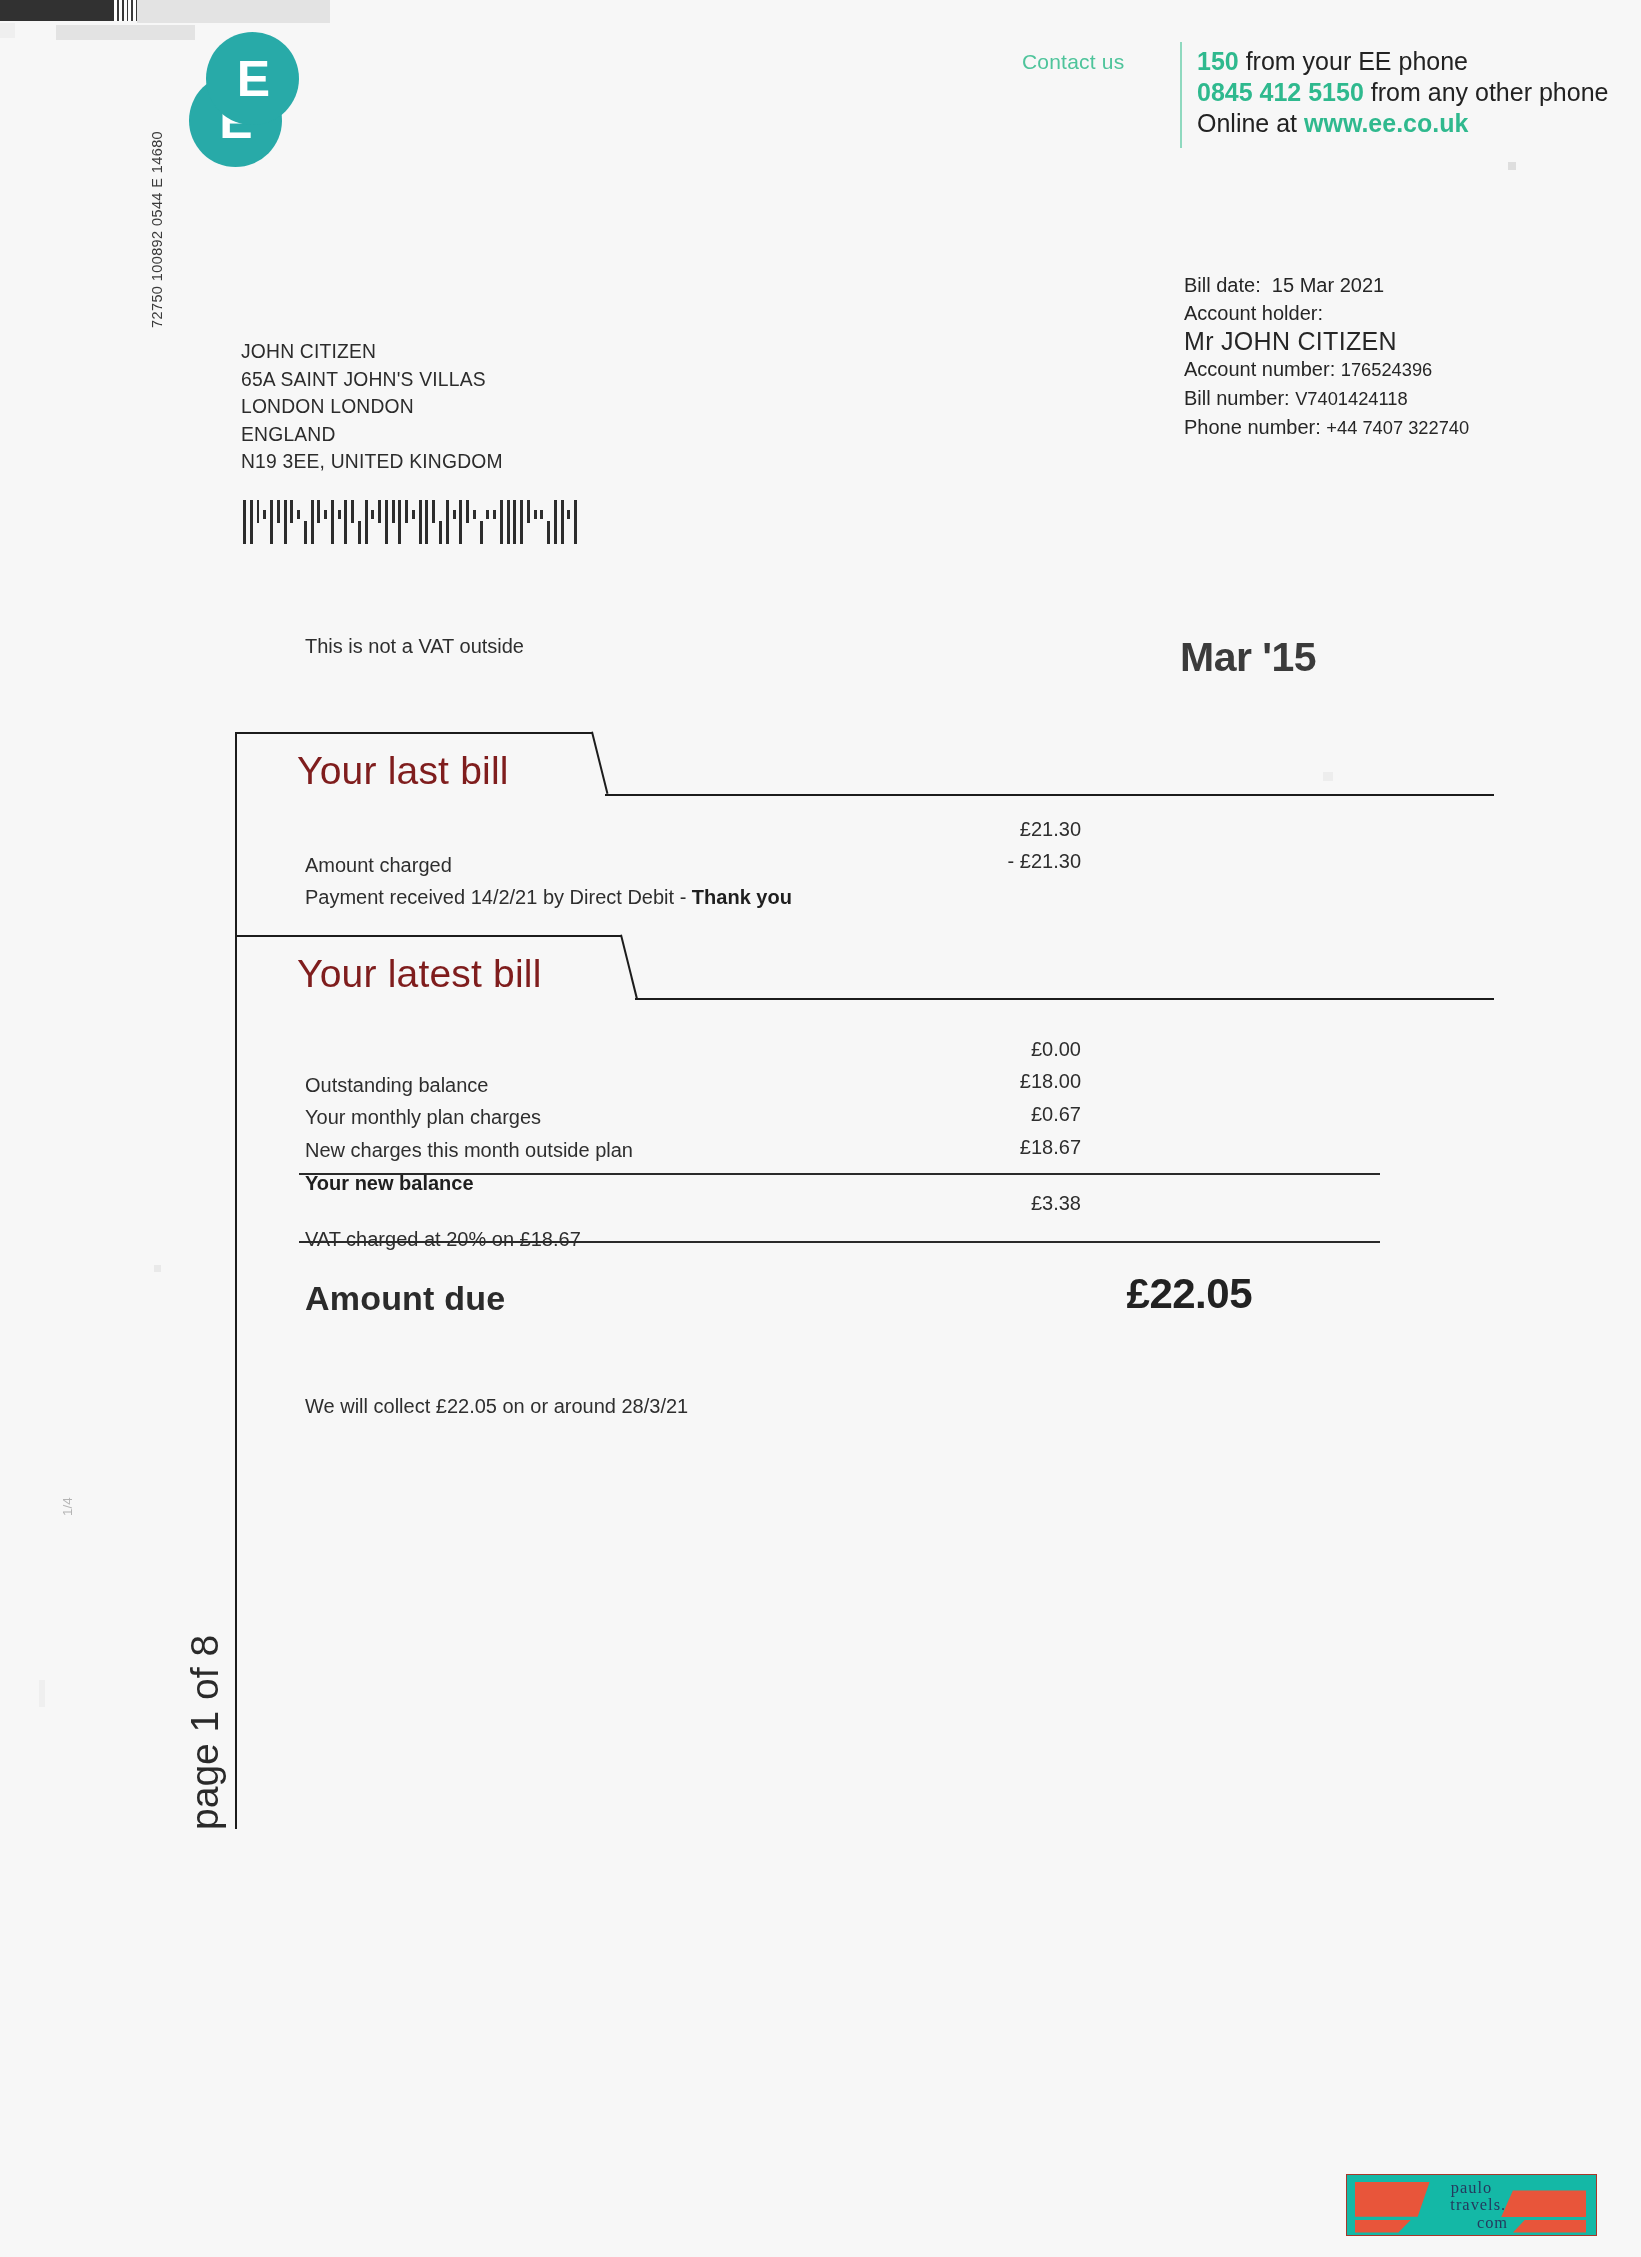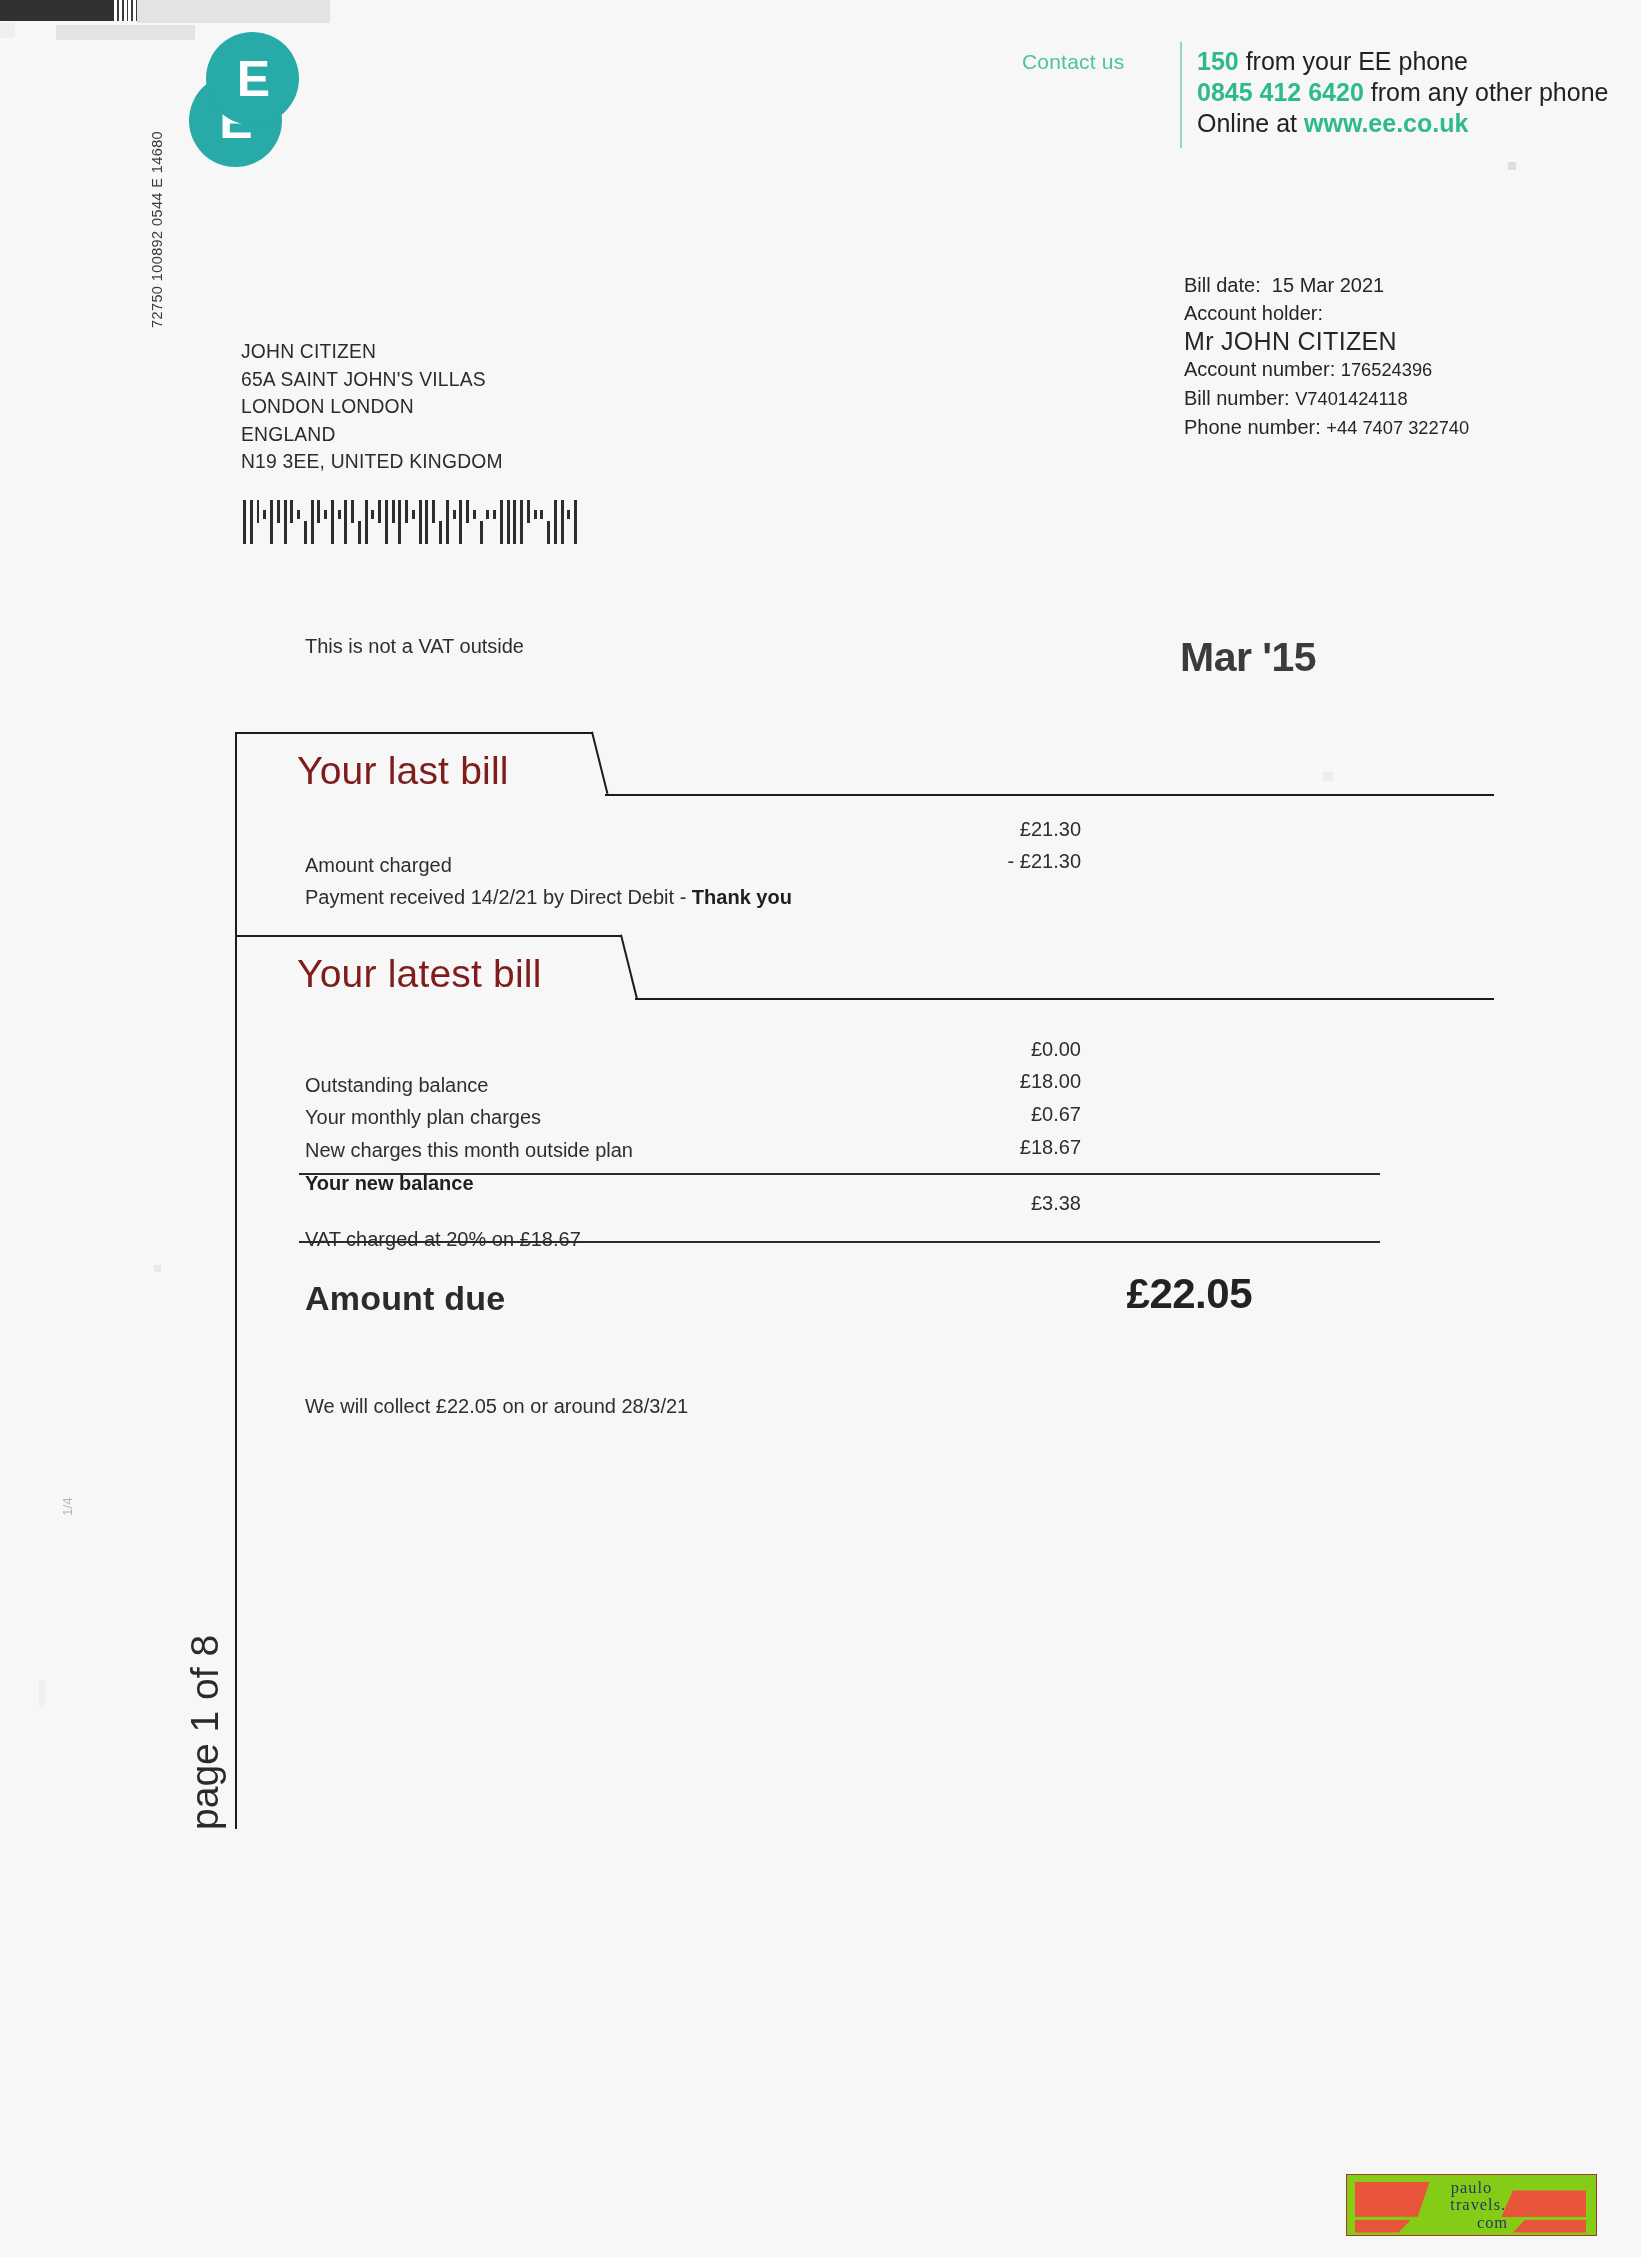--- a/index.html
+++ b/index.html
@@ -304,21 +304,21 @@
   }
 
   
   .watermark {
     position: absolute;
     left: 1346px;
     top: 2174px;
     width: 249px;
     height: 60px;
     border: 1.9px solid #a8372a;
-    background: #84cc16;
+    background: #14b8a6;
     overflow: hidden;
   }
   .wm-bar {
     position: absolute;
     background: #e8553a;
   }
   .wm-text {
     position: absolute;
     left: 0;
     top: 3.9px;
@@ -355,21 +355,21 @@
     </div>
     <div class="ee-circle top">
       <span class="ee-letter">E</span>
     </div>
   </div>
 
   <div class="contact-label">Contact us</div>
   <div class="contact-rule"></div>
   <div class="contact-lines">
     <div><span class="hl">150</span><span> from your EE phone</span></div>
-    <div><span class="hl">0845 412 6420</span><span> from any other phone</span></div>
+    <div><span class="hl">0845 412 5150</span><span> from any other phone</span></div>
     <div><span>Online at </span><span class="url">www.ee.co.uk</span></div>
   </div>
 
   <div class="acct-block">
     <div><span>Bill date:</span>&nbsp;&nbsp;<span>15 Mar 2021</span></div>
     <div>Account holder:</div>
     <div class="big">Mr JOHN CITIZEN</div>
     <div><span>Account number:</span> <span class="sm">176524396</span></div>
     <div><span>Bill number:</span> <span class="sm">V7401424118</span></div>
     <div><span>Phone number:</span> <span class="sm">+44 7407 322740</span></div>

